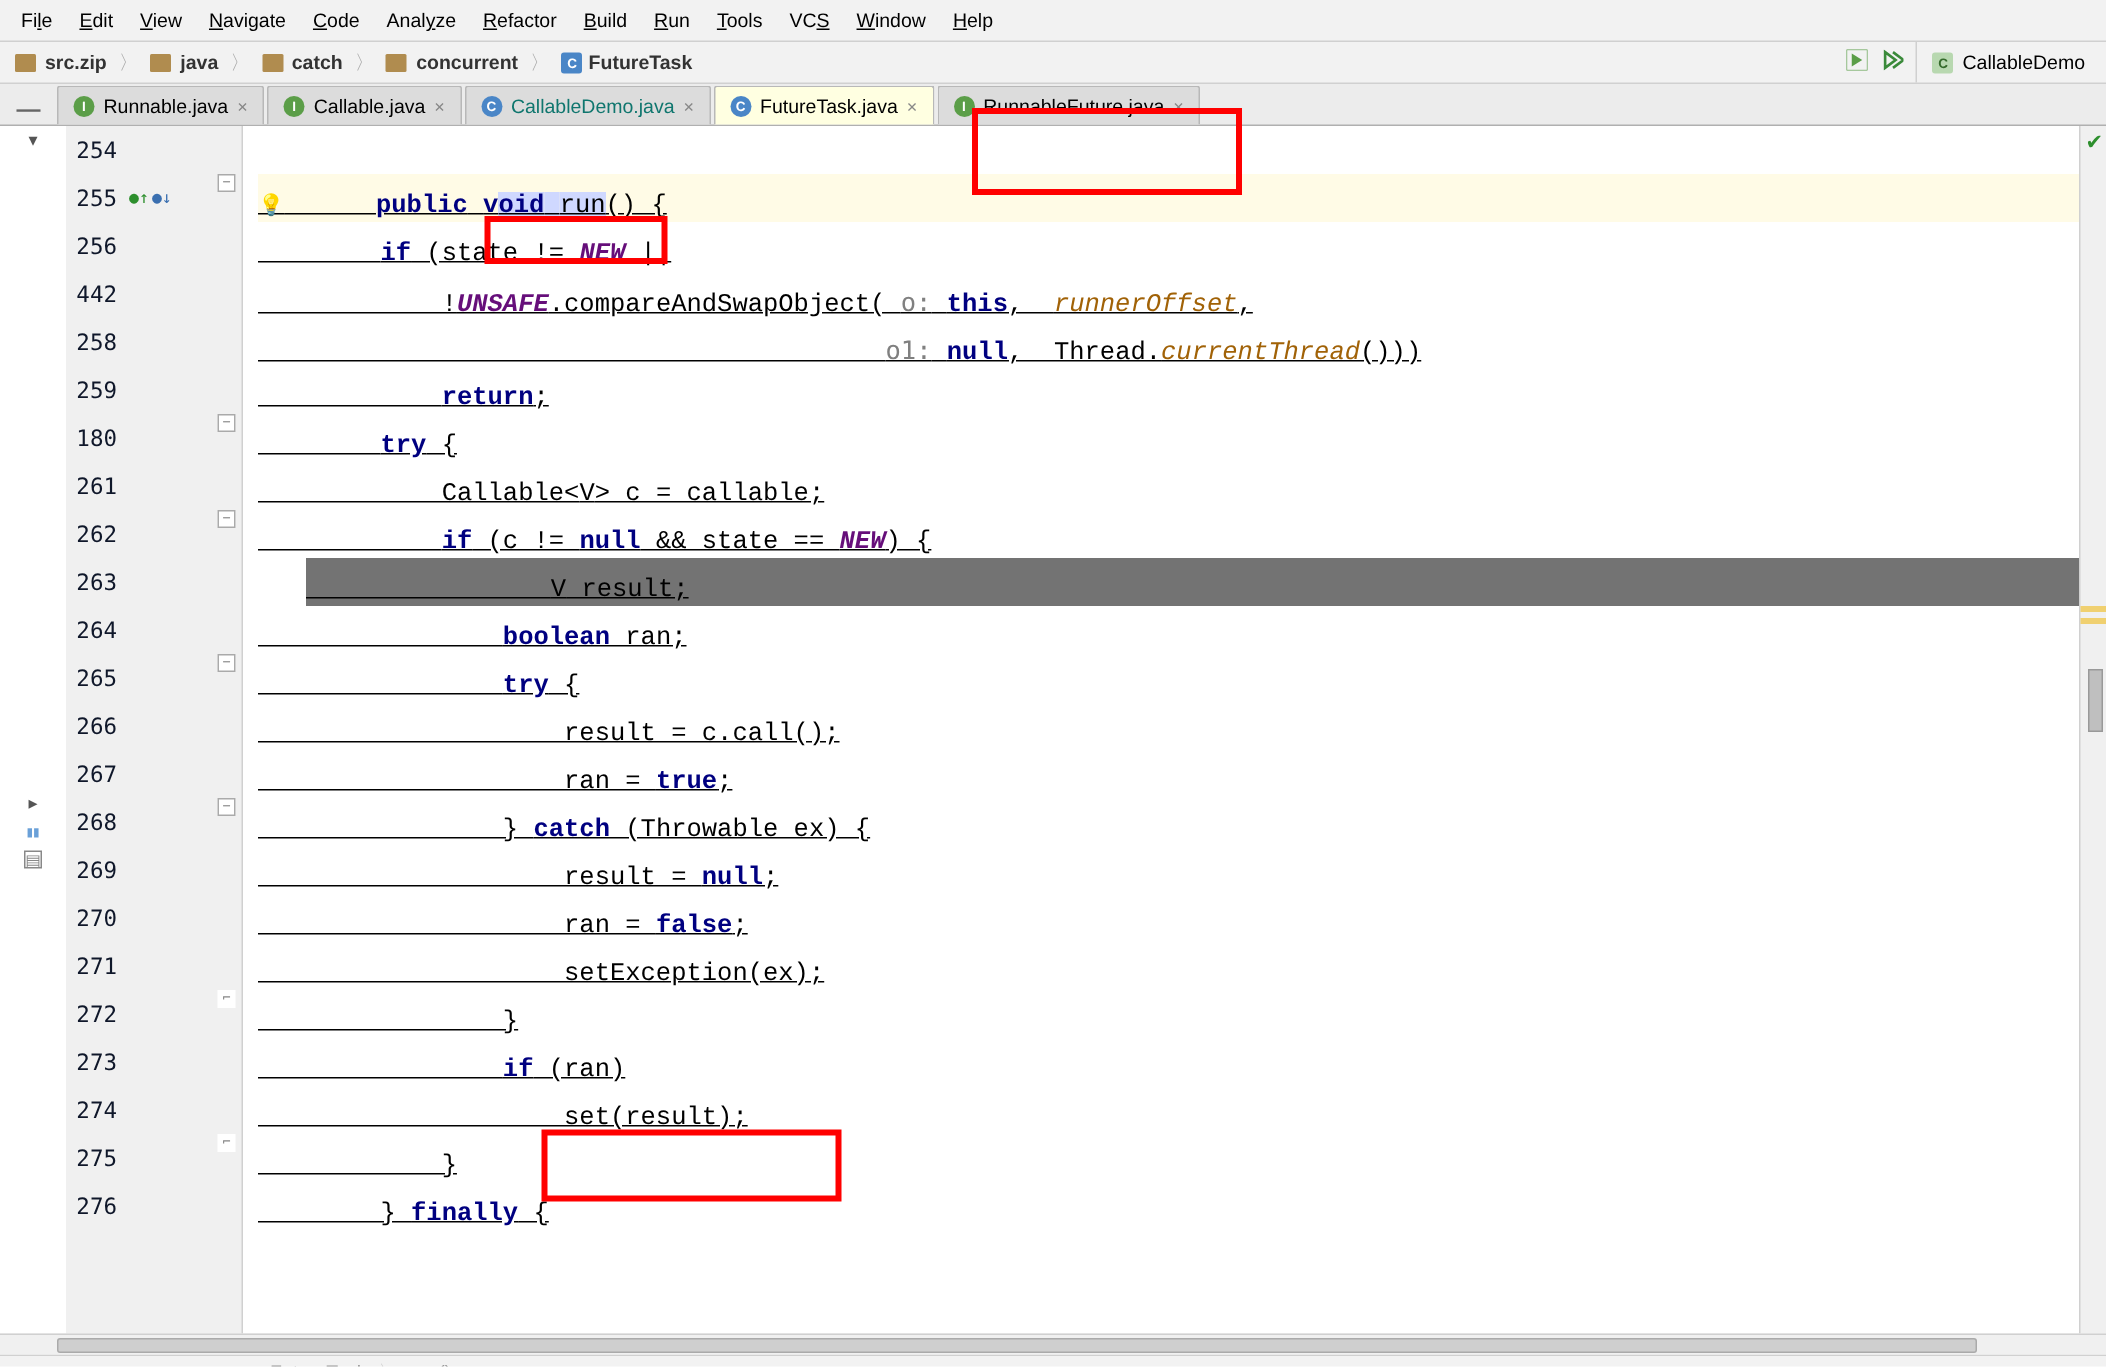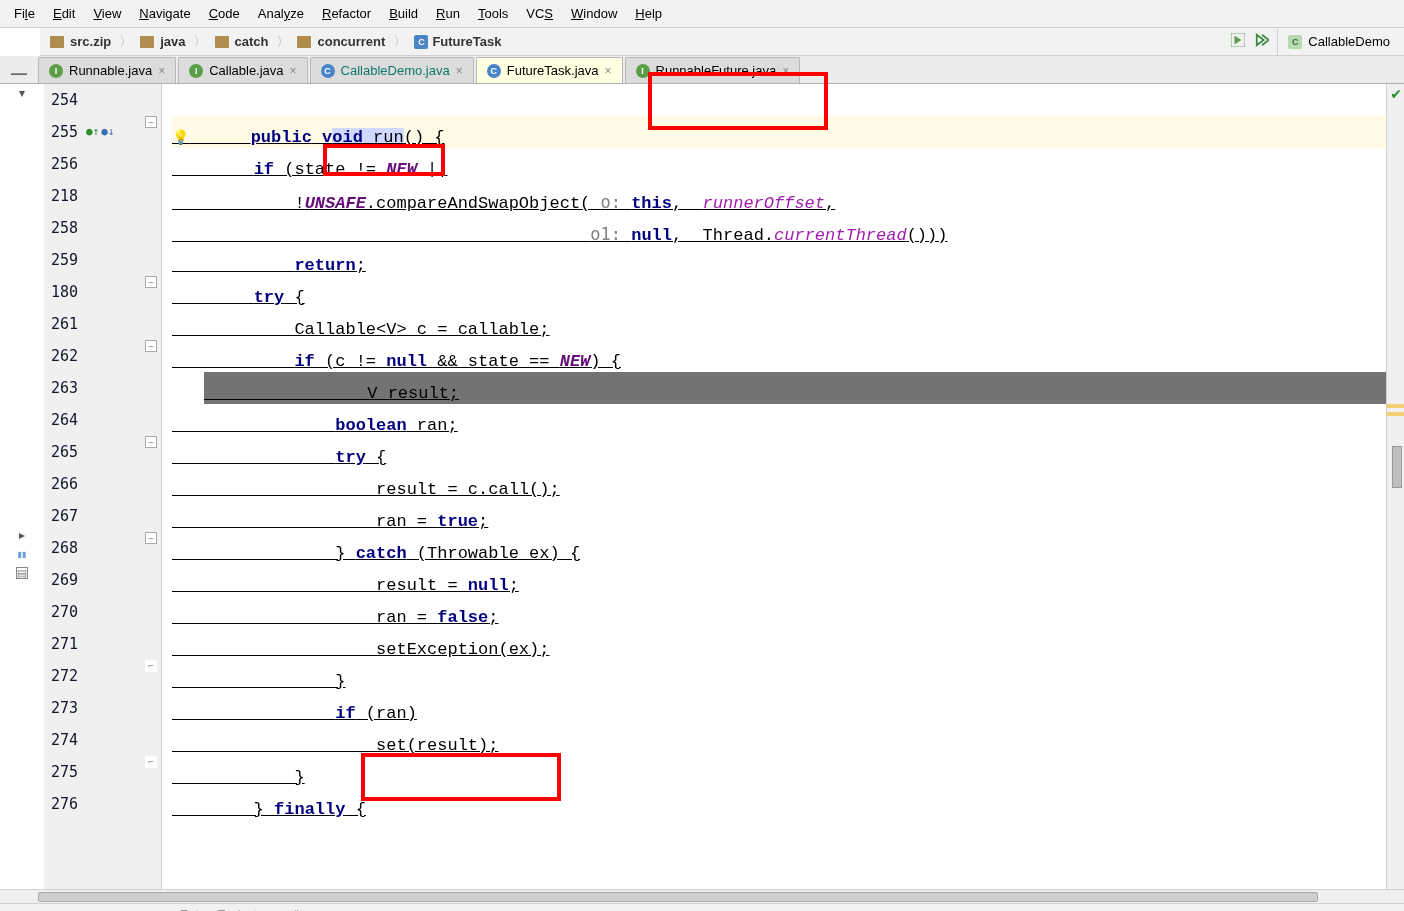--- a/index.html
+++ b/index.html
@@ -1,20 +1,20 @@
 <!DOCTYPE html>
 <html><head>
 <meta charset="utf-8">
 <style>
   * { margin: 0; padding: 0; box-sizing: border-box; }
   html, body { width: 1404px; height: 911px; font-family: "Segoe UI", Arial, sans-serif; font-size: 13px; overflow: hidden; background: #fff; }
   .menubar { height: 28px; display: flex; align-items: center; padding: 0 6px; gap: 2px; background: #f2f2f2; border-bottom: 1px solid #d0d0d0; }
   .menubar .item { padding: 2px 8px; cursor: pointer; color: #000; }
   .menubar .item u { text-decoration: underline; }
-  .navbar { height: 28px; display: flex; align-items: center; background: #f2f2f2; padding: 0 4px; border-bottom: 1px solid #d0d0d0; margin-left: 40px; }
+  .navbar { height: 28px; display: flex; align-items: center; background: #f2f2f2; padding: 0 4px; border-bottom: 1px solid #d0d0d0; }
   .navbar .crumb { display: flex; align-items: center; gap: 4px; padding: 0 6px; color: #333; font-weight: bold; }
   .navbar .sep { color: #aaa; padding: 0 2px; }
   .navbar .spacer { flex: 1; }
   .navbar .tool-icons { display: flex; align-items: center; gap: 10px; padding-right: 8px; }
   .navbar .fileicon { width: 14px; height: 14px; border-radius: 2px; display: inline-flex; align-items: center; justify-content: center; font-size: 9px; color: #fff; font-weight: bold; }
   .navbar .right-label { display: flex; align-items: center; gap: 6px; padding: 0 10px; border-left: 1px solid #d0d0d0; height: 100%; }
   .tabs-row { height: 28px; display: flex; align-items: flex-end; background: #ececec; border-bottom: 1px solid #b0b0b0; position: relative; }
   .tabs-row .collapse { width: 38px; display: flex; justify-content: center; align-items: center; color: #666; font-weight: bold; font-size: 16px; }
   .tab { height: 26px; display: flex; align-items: center; gap: 6px; padding: 0 10px; border: 1px solid #b8b8b8; border-bottom: none; background: #dcdcdc; margin-right: 2px; border-radius: 2px 2px 0 0; font-size: 13px; }
   .tab.active { background: #ffffe1; }
@@ -28,21 +28,21 @@
   .line-numbers { width: 40px; background: #f0f0f0; text-align: right; padding-right: 6px; color: #0f172a; font-family: Consolas, monospace; font-size: 15px; line-height: 32px; }
   .gutter-icons { width: 78px; background: #f0f0f0; border-right: 1px solid #d0d0d0; font-family: Consolas, monospace; font-size: 14px; line-height: 32px; position: relative; }
   .gutter-icons .grow { position: absolute; left: 2px; display: flex; align-items: center; height: 32px; gap: 2px; }
   .gutter-icons .fold { position: absolute; right: 4px; width: 12px; height: 12px; border: 1px solid #aaa; color: #888; font-size: 9px; display: flex; align-items: center; justify-content: center; background: #fff; }
   .code { flex: 1; font-family: Consolas, "Courier New", monospace; font-size: 17px; line-height: 44px; white-space: pre; padding-left: 10px; position: relative; overflow: hidden; text-decoration: underline; }
   .code .line { height: 32px; }
   .code .line.hl { background: #fffbe6; }
   .code .line.hl2 { background: #737373; margin-left: 32px; }
   .kw { color: #000080; font-weight: bold; }
   .ty { color: #000; }
-  .it { color: #a21caf; font-style: italic; text-align: center; }
+  .it { color: #a16207; font-style: italic; text-align: center; }
   .itb { color: #660e7a; font-style: italic; font-weight: bold; margin-top: 12px; }
   .pa { color: #808080; font-family: Consolas, monospace; }
   .sel { background: #cfd8ff; }
   .red-box { position: absolute; border: 4px solid #ff0000; pointer-events: none; z-index: 50; }
   .right-strip { width: 18px; background: #f0f0f0; border-left: 1px solid #d0d0d0; position: relative; }
   .right-strip .tick { position: absolute; right: 0; width: 100%; height: 4px; }
   .right-strip .check { position: absolute; top: 2px; right: 2px; color: #2d8f2d; font-size: 14px; }
   .right-strip .thumb { position: absolute; right: 2px; width: 10px; height: 42px; background: #bfbfbf; border: 1px solid #999; }
   .status { height: 22px; background: #f2f2f2; border-top: 1px solid #d0d0d0; display: flex; align-items: center; padding-left: 180px; color: #999; font-size: 13px; gap: 8px; }
   .bulb { color: #e0b400; font-size: 14px; }
@@ -151,21 +151,21 @@
   <div class="left-gutter">
     <span class="chev">▾</span>
     <span class="chev" style="margin-top:420px;">▸</span>
     <span style="font-size:8px;color:#6aa0d8;">▮▮</span>
     <span style="font-size:11px;color:#888;border:1px solid #888;width:12px;height:12px;display:flex;align-items:center;justify-content:center;">▤</span>
   </div>
   <div class="line-numbers" id="lnums">
       <div class="ln-row">254</div>
       <div class="ln-row">255</div>
       <div class="ln-row">256</div>
-      <div class="ln-row">218</div>
+      <div class="ln-row">442</div>
       <div class="ln-row">258</div>
       <div class="ln-row">259</div>
       <div class="ln-row">180</div>
       <div class="ln-row">261</div>
       <div class="ln-row">262</div>
       <div class="ln-row">263</div>
       <div class="ln-row">264</div>
       <div class="ln-row">265</div>
       <div class="ln-row">266</div>
       <div class="ln-row">267</div>

